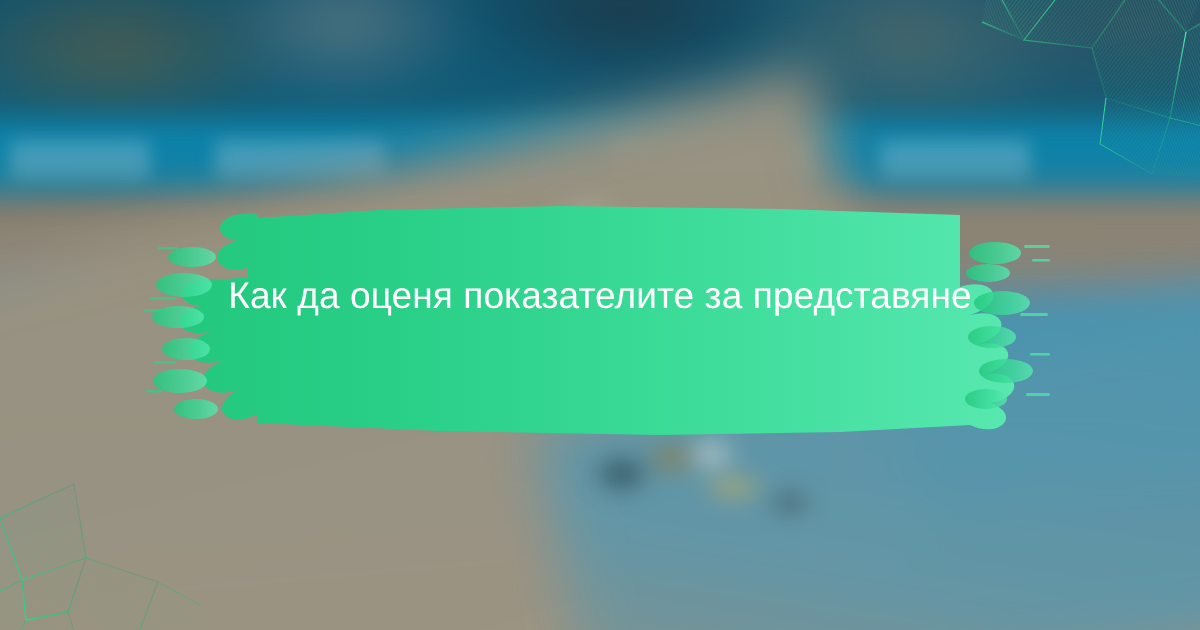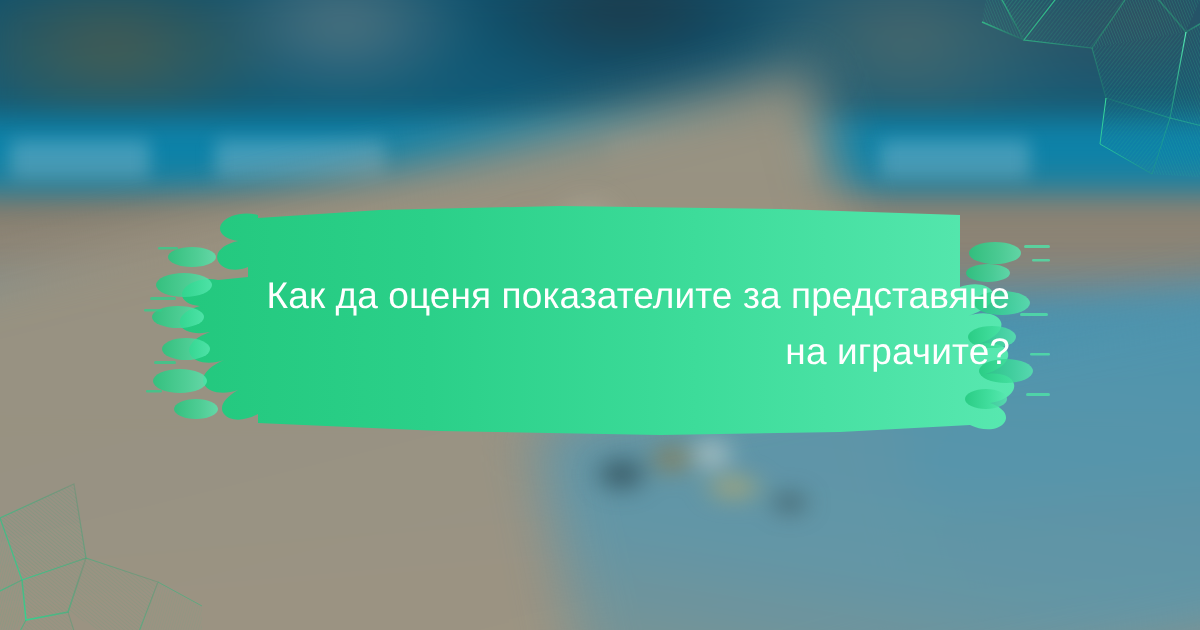--- a/index.html
+++ b/index.html
@@ -142,21 +142,21 @@
     height: 268px;
   }
   .brush-svg { position: absolute; inset: 0; width: 100%; height: 100%; }
 
   
   .headline {
     position: absolute;
     left: 190px;
     top: 268px;
     width: 820px;
-    text-align: right;
+    text-align: center;
     color: #ffffff;
     font-size: 37px;
     line-height: 1.52;
     font-weight: 400;
     letter-spacing: .1px;
     text-rendering: geometricPrecision;
   }
 </style>
 </head>
 <body>
@@ -333,16 +333,15 @@
         <rect x="892" y="74" width="18" height="2.5" rx="1.2"></rect>
         <rect x="880" y="128" width="28" height="3" rx="1.5"></rect>
         <rect x="890" y="168" width="20" height="2.5" rx="1.2"></rect>
         <rect x="886" y="208" width="24" height="3" rx="1.5"></rect>
       </g>
     </svg>
   </div>
 
   <div class="headline">
     <div>Как да оценя показателите за представяне</div>
-    <div>на играчите?</div>
   </div>
 
 </div>
 
 </body></html>

